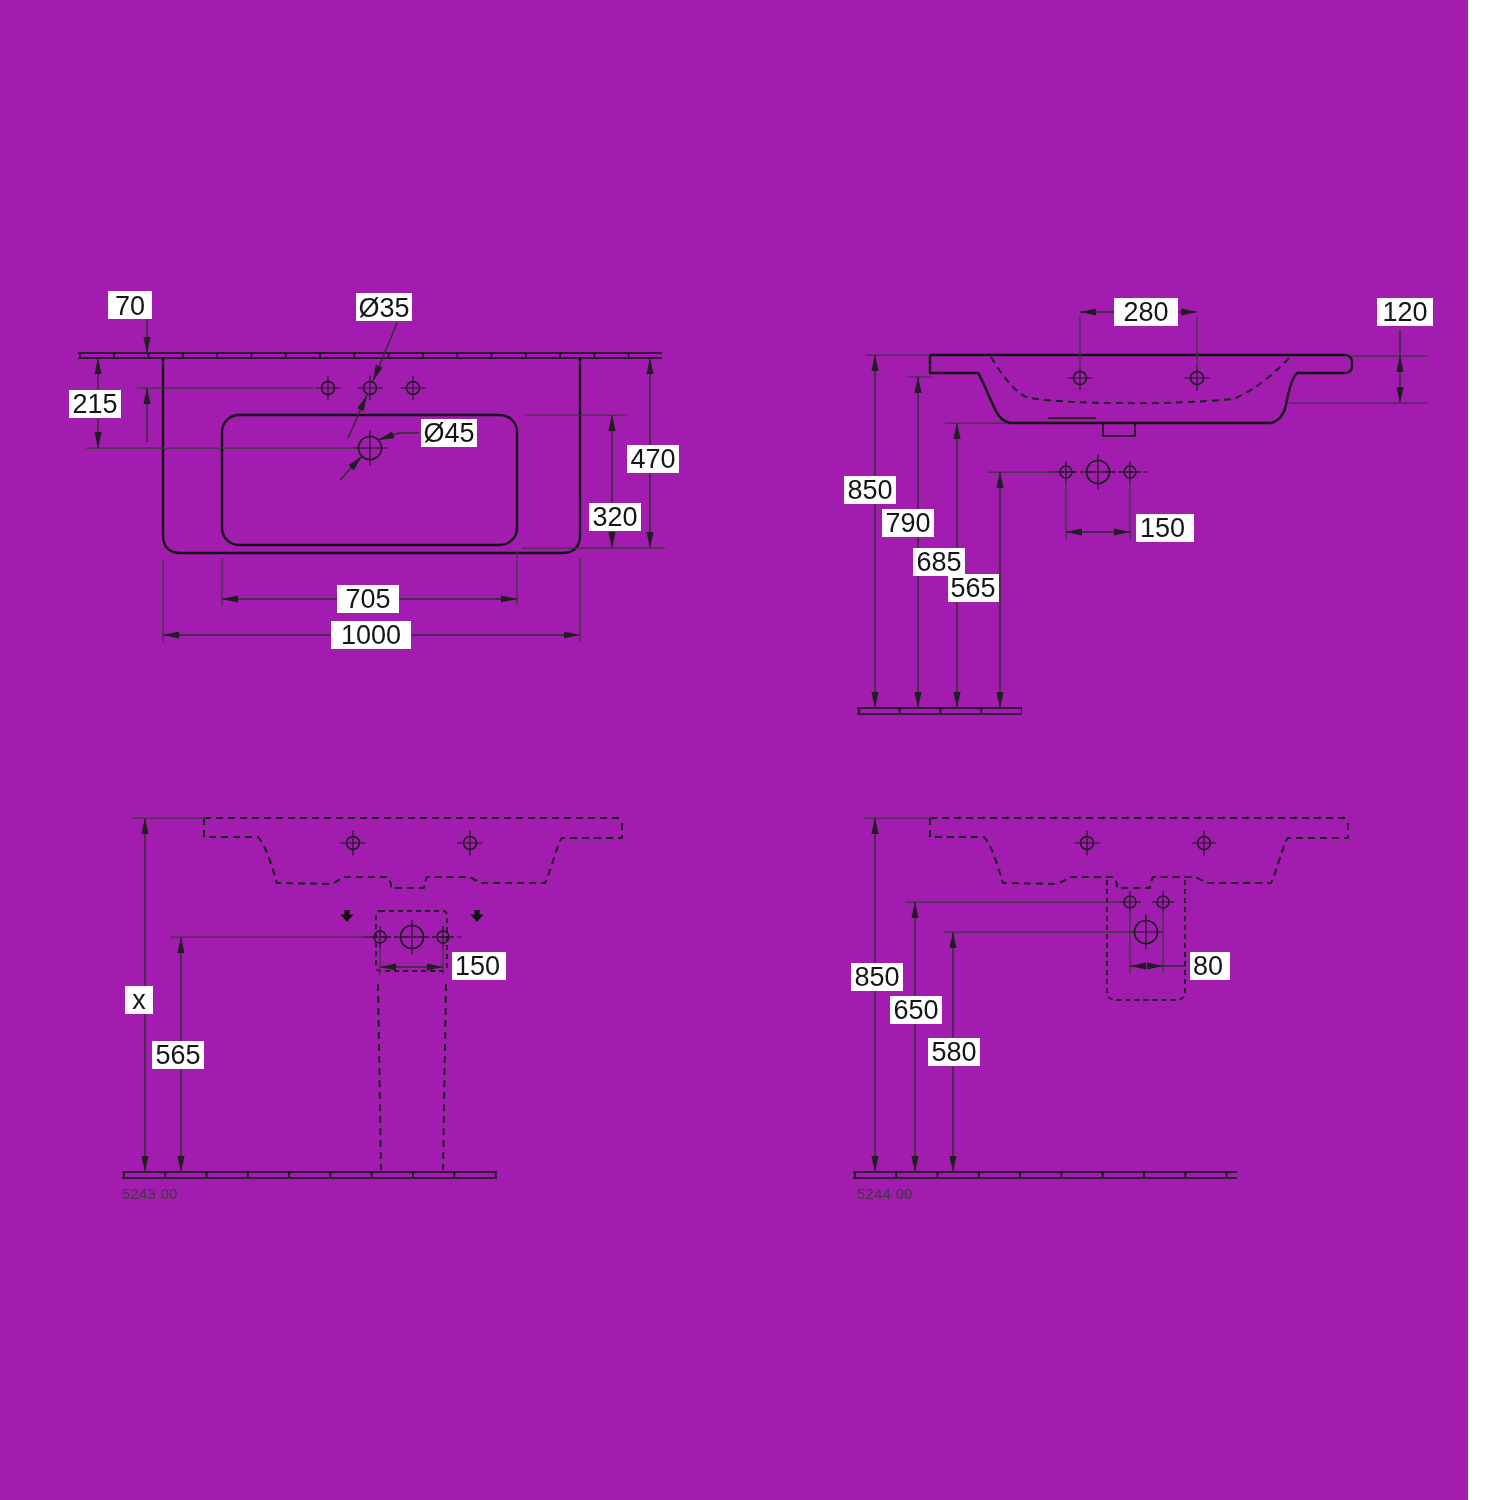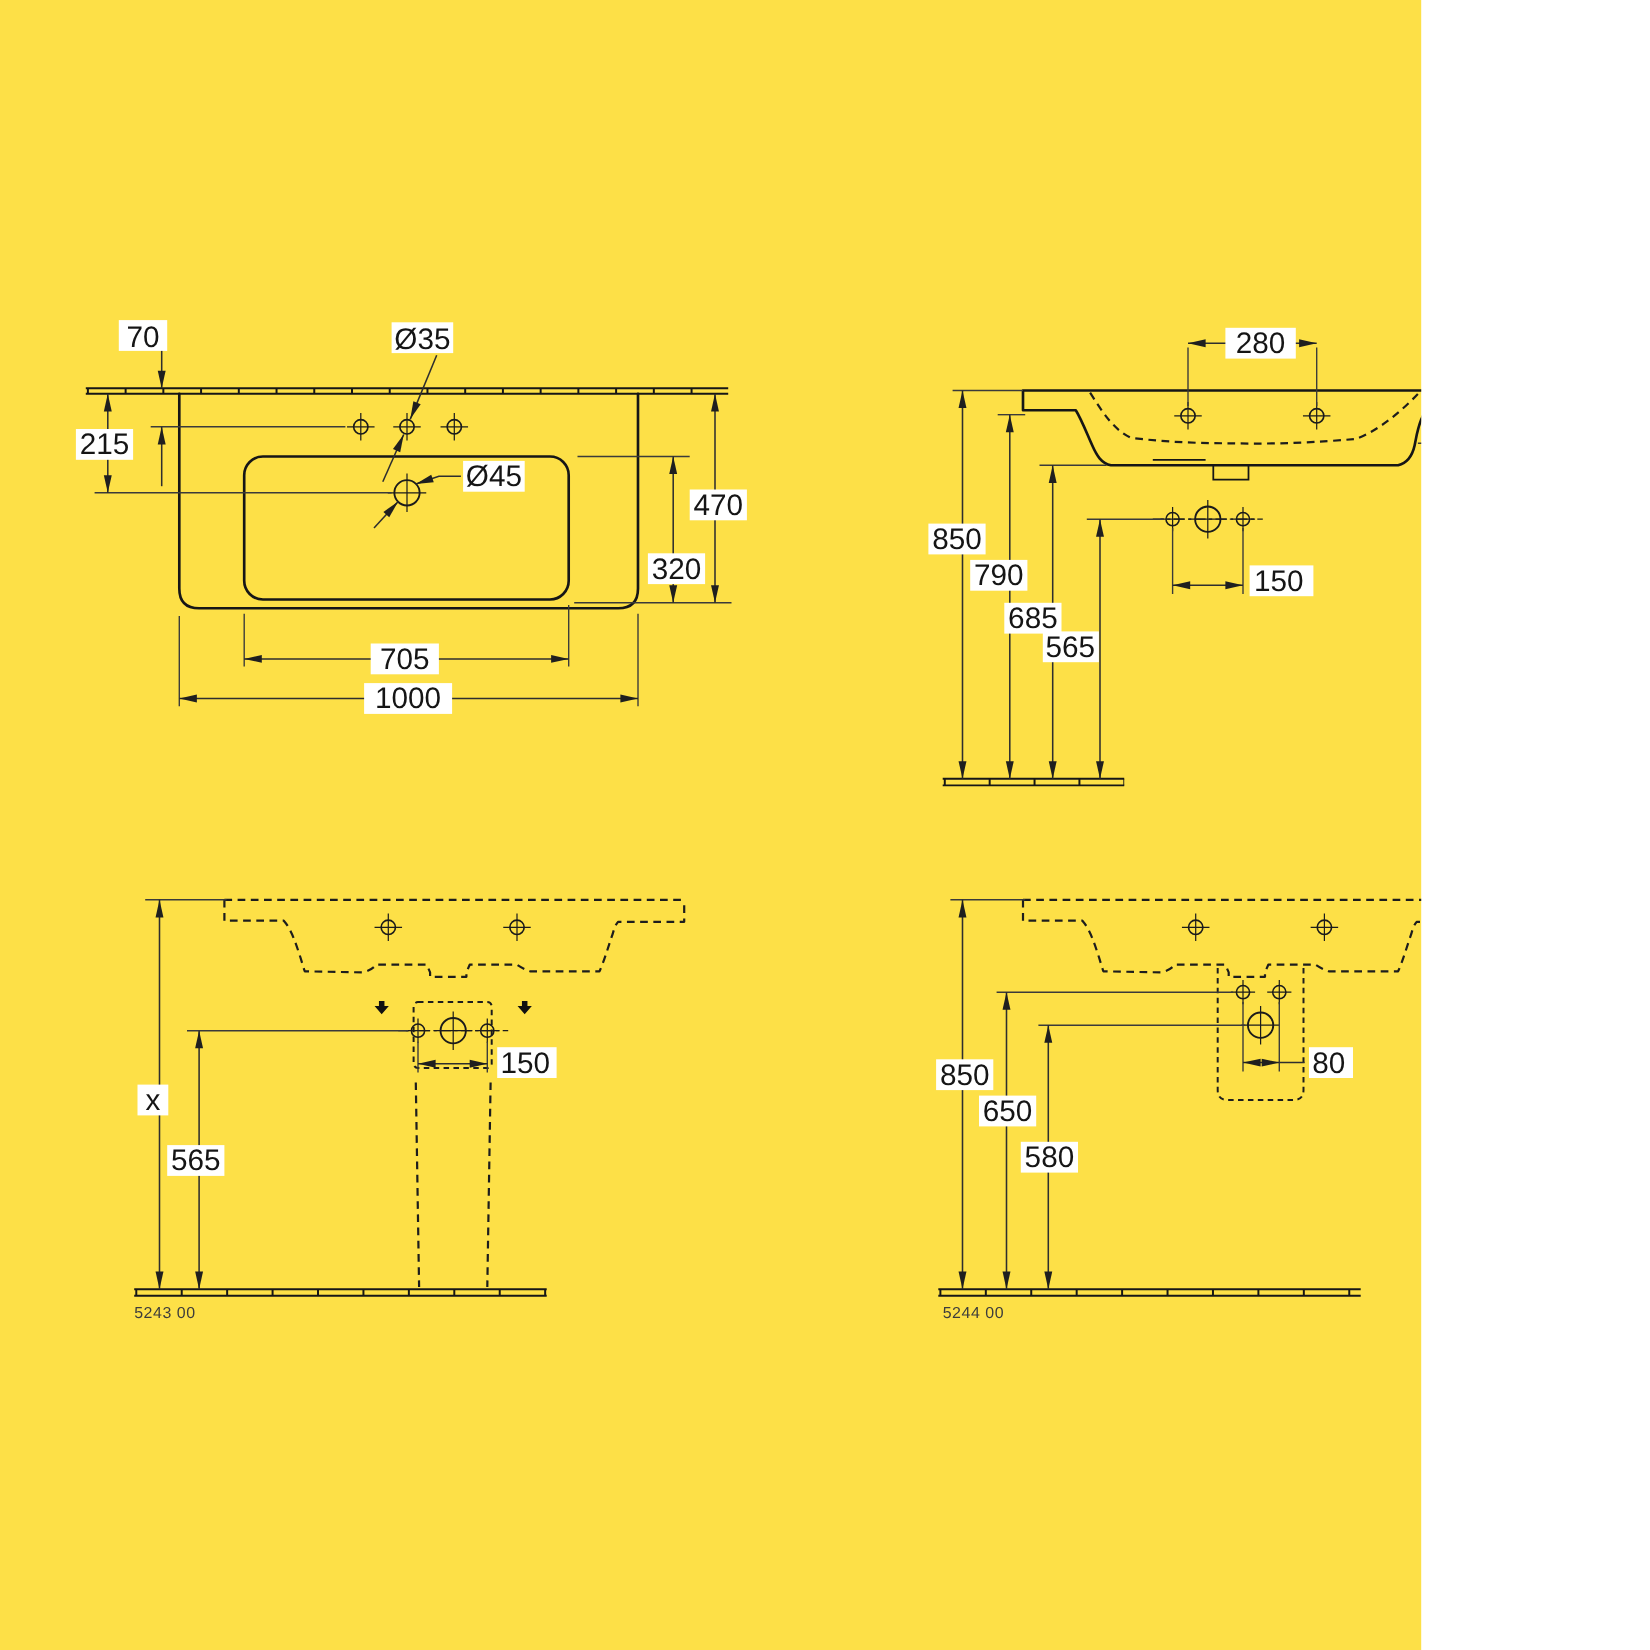--- a/index.html
+++ b/index.html
@@ -1,16 +1,16 @@
 <!DOCTYPE html>
 <html><head>
 <meta charset="utf-8">
 <style>
   html,body{margin:0;padding:0;background:#ffffff;}
-  .canvas-wrap{position:relative;width:1292px;height:1500px;background:#fde047;overflow:hidden;}
+  .canvas-wrap{position:relative;width:1468px;height:1500px;background:#a21caf;overflow:hidden;}
   svg{display:block;}
   svg text{font-family:"Liberation Sans","DejaVu Sans",sans-serif;font-size:27px;fill:#151515;}
   svg text.code{font-size:14.5px;fill:#3c3c3c;letter-spacing:0.5px;}
   .outline{fill:none;stroke:#161616;stroke-width:2.4;stroke-linejoin:round;stroke-linecap:round;}
   .outline-thin{fill:none;stroke:#161616;stroke-width:1.6;}
   .dashline{fill:none;stroke:#1d1d1d;stroke-width:2;stroke-dasharray:7 5;stroke-linejoin:round;}
   .dashfine{fill:none;stroke:#1d1d1d;stroke-width:1.8;stroke-dasharray:5 4;}
   .dim{stroke:#2e2e2e;stroke-width:1.4;fill:none;}
   .ext{stroke:#3a3a3a;stroke-width:1.25;fill:none;}
   .ctr{stroke:#1b1b1b;stroke-width:1.1;fill:none;}

